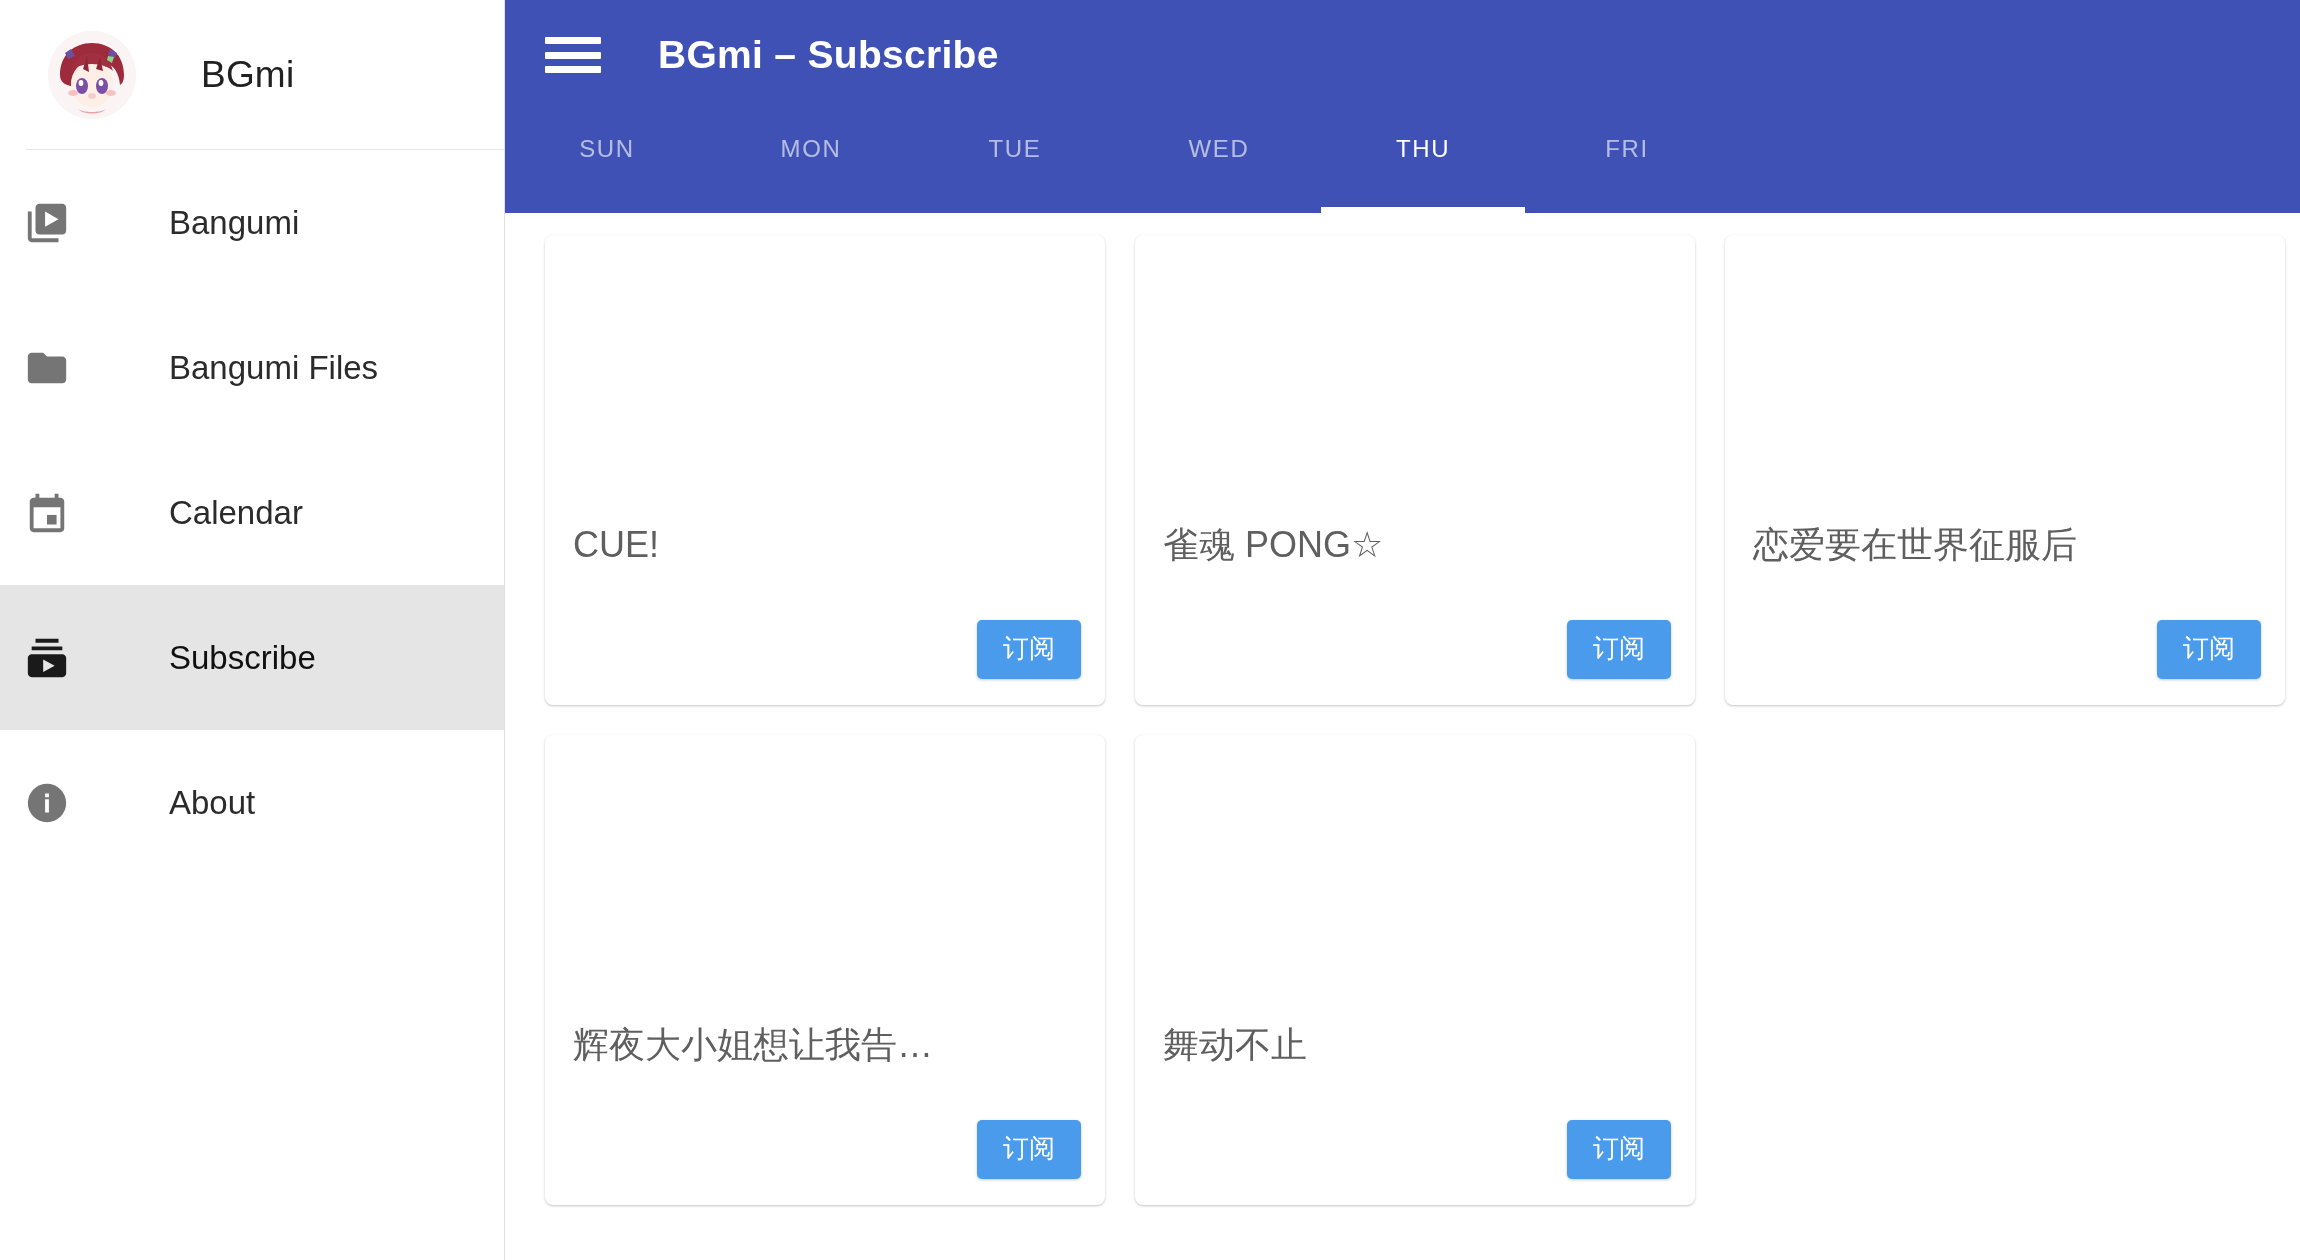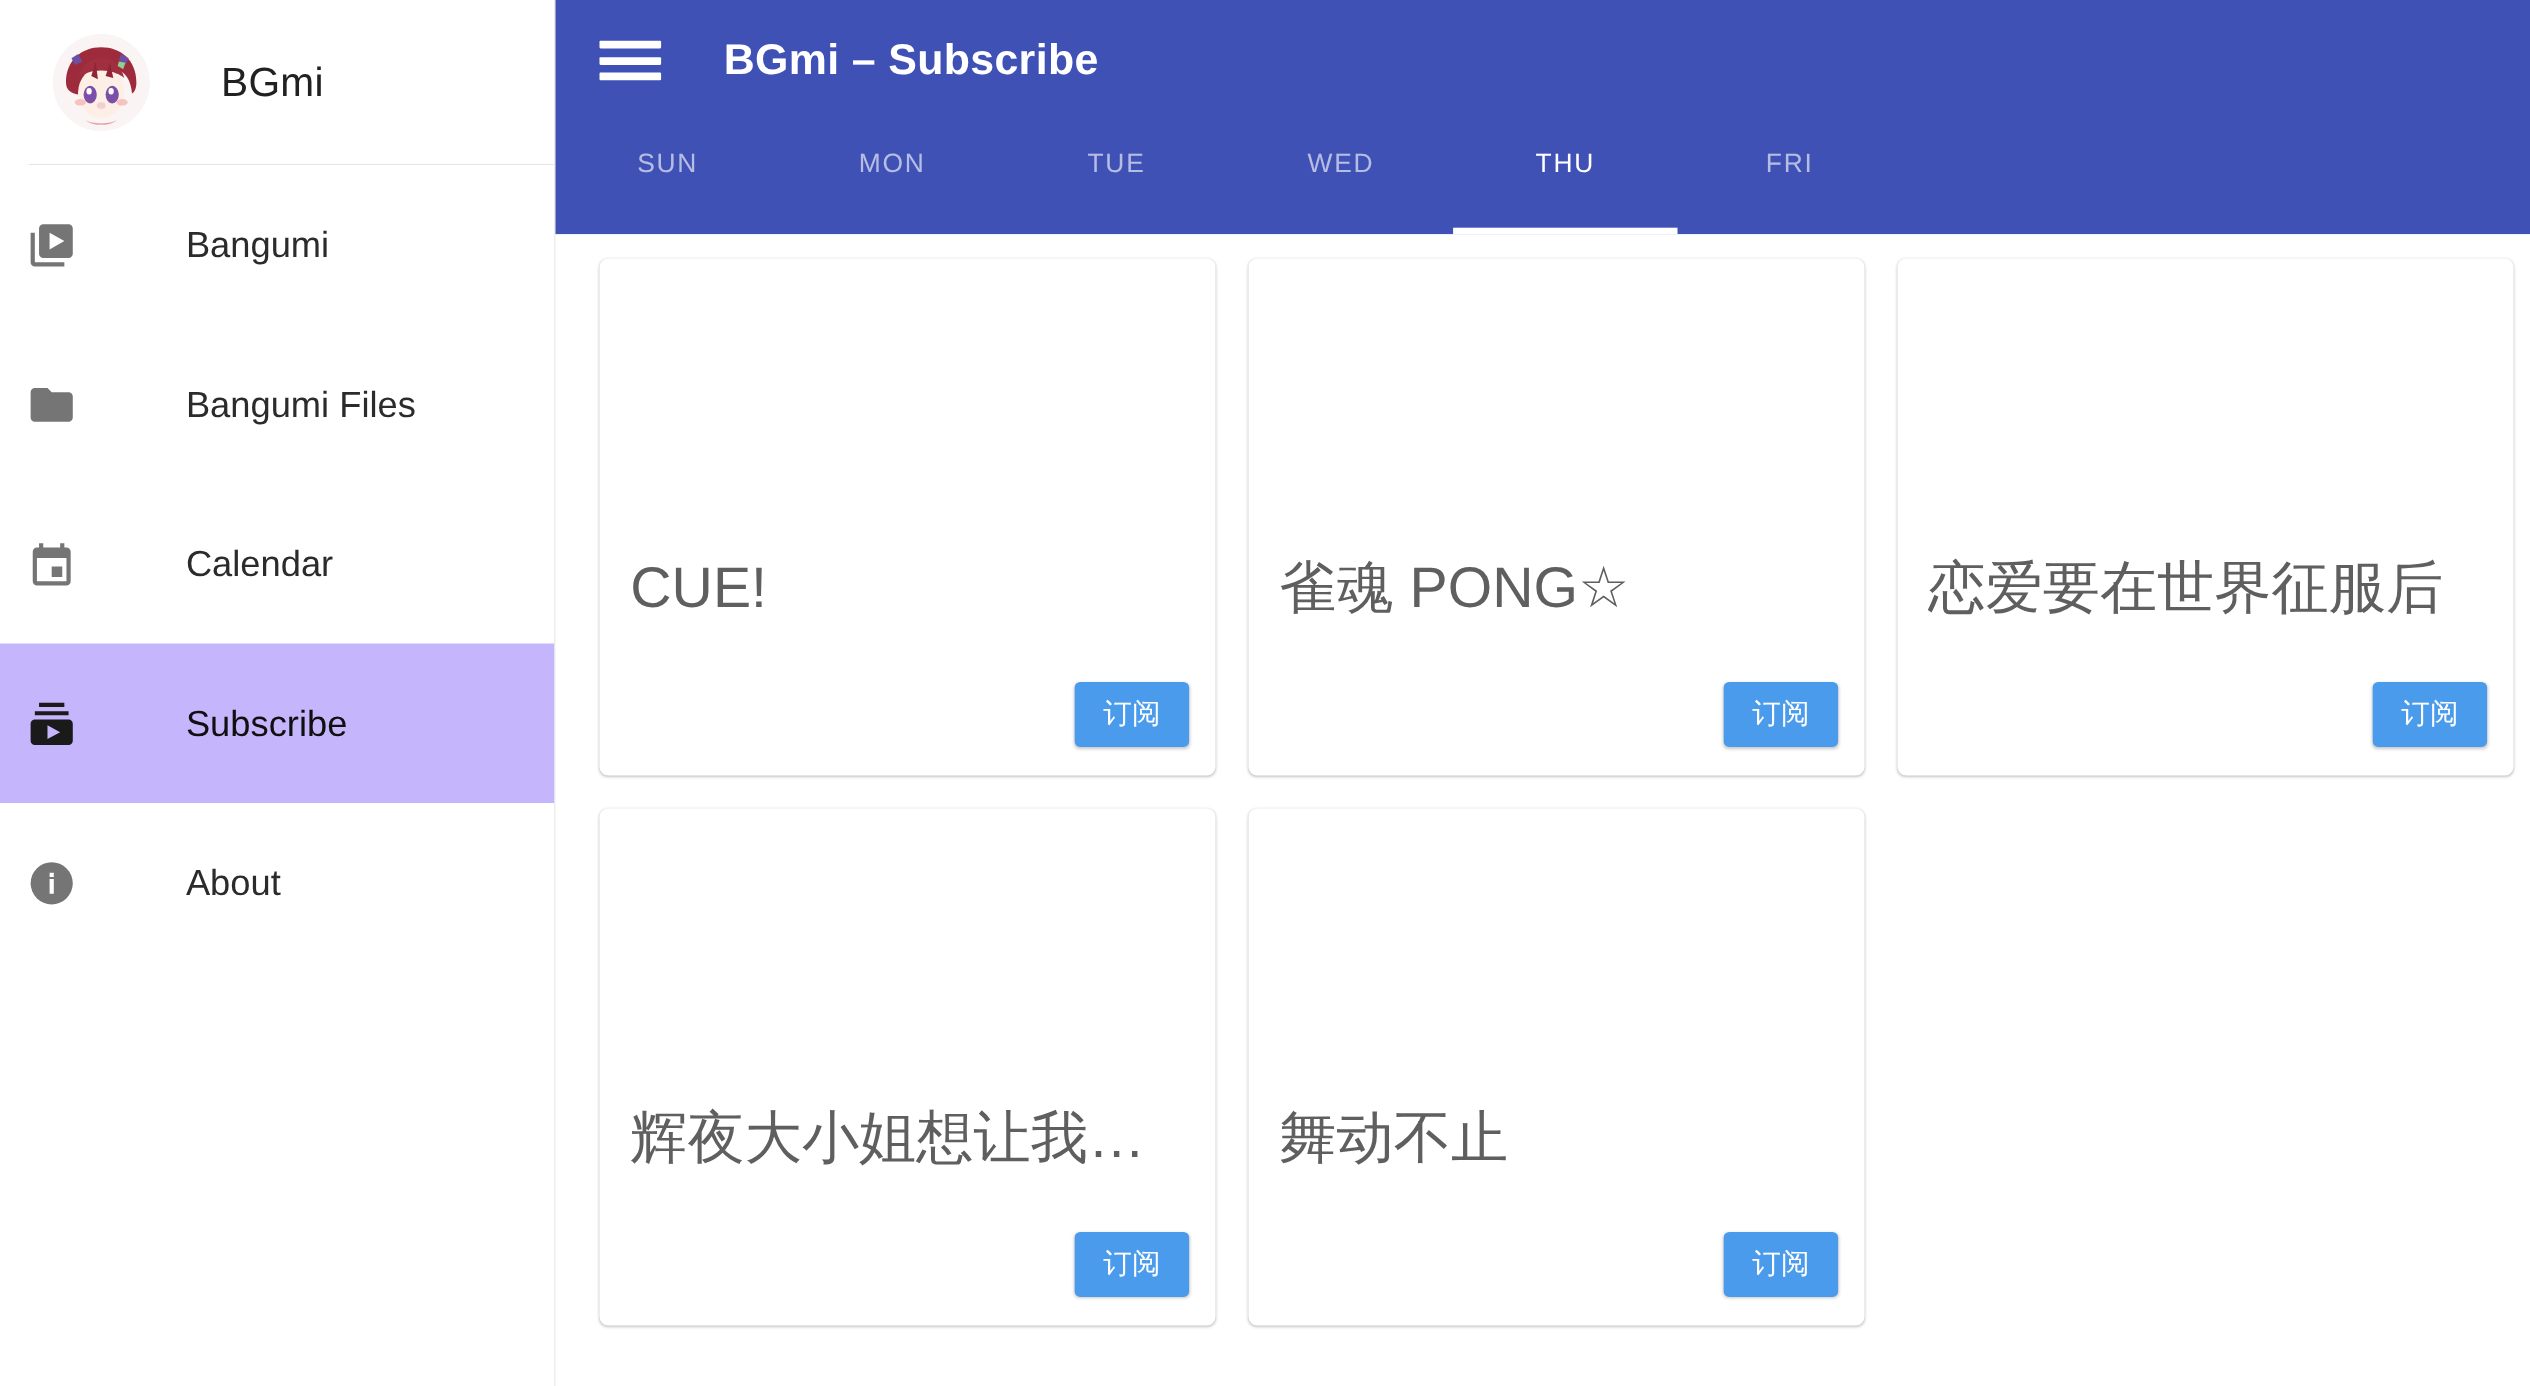--- a/index.html
+++ b/index.html
@@ -60,21 +60,21 @@
   .nav { padding-top: 0; }
 
   .nav-item {
     position: relative;
     height: 145px;
     display: flex;
     align-items: center;
     padding-left: 22px;
     cursor: pointer;
   }
-  .nav-item.active { background: #c4b5fd; }
+  .nav-item.active { background: #e5e5e5; }
 
   .nav-icon {
     width: 50px; height: 50px;
     flex: none;
     display: flex;
     align-items: center;
     justify-content: center;
     color: #757575;
   }
   .nav-item.active .nav-icon { color: #1a1a1a; }
@@ -186,21 +186,21 @@
     position: relative;
     display: flex;
     flex-direction: column;
     justify-content: flex-end;
     padding: 0 0 26px 0;
     cursor: pointer;
     overflow: hidden;
   }
 
   .card-title {
-    font-size: 52px;
+    font-size: 36px;
     color: #5f5f5f;
     padding: 0 28px;
     margin-bottom: 54px;
     white-space: nowrap;
     overflow: hidden;
     text-overflow: ellipsis;
     line-height: 1.2;
   }
 
   .card-actions {

